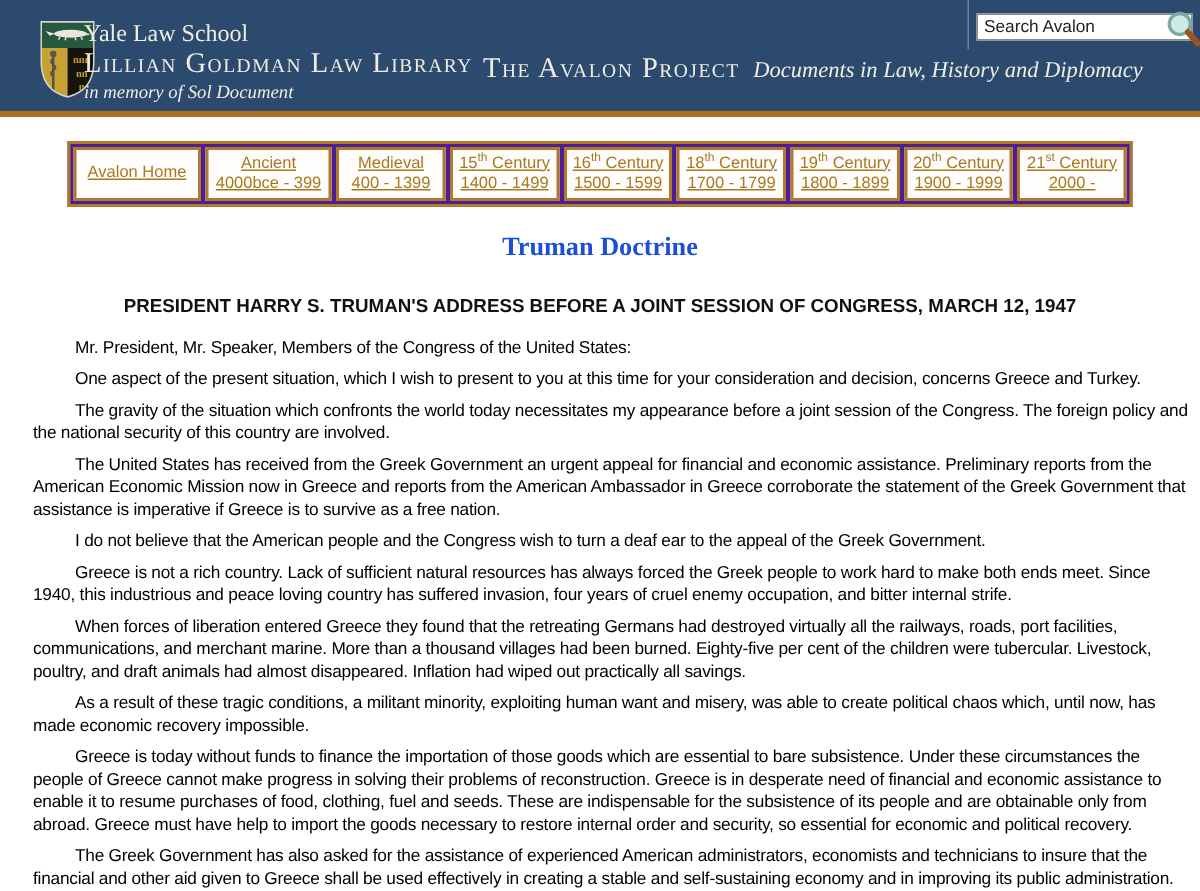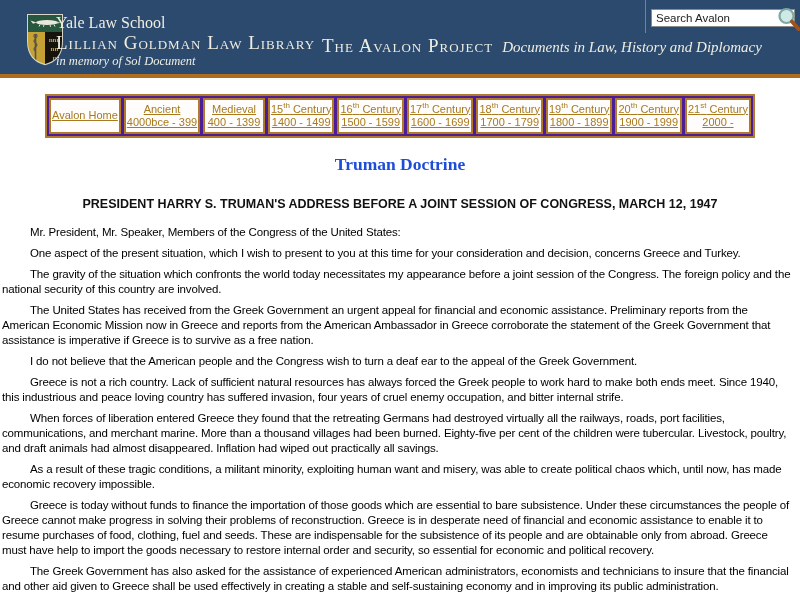--- a/index.html
+++ b/index.html
@@ -93,21 +93,21 @@
     margin: 15px 0 0 0;
   }
   .doc-heading {
     text-align: center;
     font-size: 12.5px; line-height: 15px;
     font-weight: bold;
     color: #111111;
     margin: 22px 10px 13px 10px;
   }
   .speech {
-    margin: 0 8px 0 2px;
+    margin: 0 8px 0 22px;
     font-size: 11.5px;
     line-height: 15px;
     letter-spacing: -0.15px;
     color: #000000;
   }
   .speech p { margin: 6px 0; text-indent: 28px; }
 </style>
 </head>
 <body>
 
@@ -178,24 +178,20 @@
     <span class="ln">Medieval</span>
     <span class="ln">400 - 1399</span>
   </a>
   <a class="era-tab">
     <span class="ln"><span>15</span><sup>th</sup><span> Century</span></span>
     <span class="ln">1400 - 1499</span>
   </a>
   <a class="era-tab">
     <span class="ln"><span>16</span><sup>th</sup><span> Century</span></span>
     <span class="ln">1500 - 1599</span>
-  </a>
-  <a class="era-tab">
-    <span class="ln"><span>17</span><sup>th</sup><span> Century</span></span>
-    <span class="ln">1600 - 1699</span>
   </a>
   <a class="era-tab">
     <span class="ln"><span>18</span><sup>th</sup><span> Century</span></span>
     <span class="ln">1700 - 1799</span>
   </a>
   <a class="era-tab">
     <span class="ln"><span>19</span><sup>th</sup><span> Century</span></span>
     <span class="ln">1800 - 1899</span>
   </a>
   <a class="era-tab">

